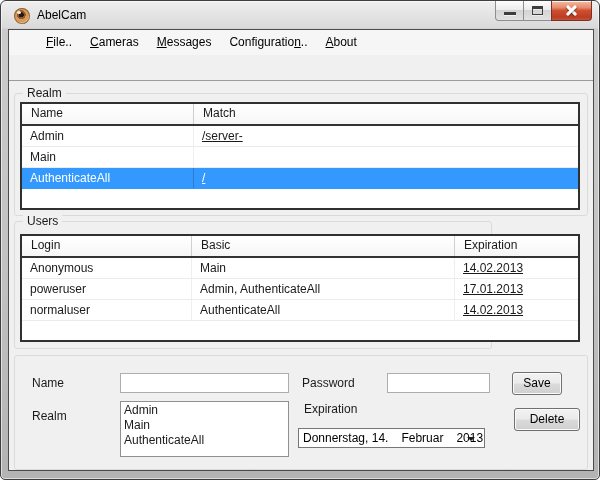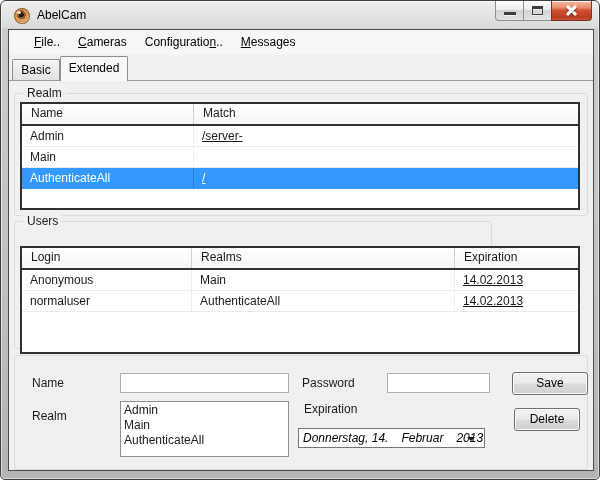--- a/index.html
+++ b/index.html
@@ -41,21 +41,21 @@
     content:""; position:absolute; left:0; top:5px; width:13px; height:3px; border-radius:1px;
     background:#FFFFFF; box-shadow:0 1px 1px rgba(0,0,0,.35);
   }
   .glyph-close::before { transform:rotate(45deg); }
   .glyph-close::after  { transform:rotate(-45deg); }
   
   #client { position:absolute; left:7px; top:28px; width:586px; height:442px;
     background:#F0F0F0; border:1px solid #4C4C4C; }
   
   #menubar { position:absolute; left:0; top:0; right:0; height:25px; background:#F6F6F6;
-    display:flex; align-items:center; padding-left:16px; }
+    display:flex; align-items:center; padding-left:28px; }
   .menu-item { padding:0 9px; line-height:25px; color:#000; cursor:default; }
   .menu-item .mn { text-decoration:underline; }
   
   #tabstrip { position:absolute; left:0; top:26px; right:0; height:24px; }
   .tab { position:absolute; border:1px solid #8C8C8C; border-bottom:none;
     text-align:center; color:#000; }
   #tab-basic { left:3px; top:3px; width:48px; height:21px; line-height:20px;
     background:linear-gradient(#F5F5F5,#E2E2E2); border-radius:2px 2px 0 0; }
   #tab-extended { left:51px; top:0; width:68px; height:25px; line-height:22px;
     background:#F8F8F8; z-index:3; border-radius:2px 2px 0 0; }
@@ -64,21 +64,21 @@
   
   .groupbox { position:absolute; border:1px solid #DADADA; border-radius:3px; }
   .groupbox-label { position:absolute; top:-8px; left:8px; background:#F0F0F0; padding:0 4px; color:#1A1A1A; }
   #realm-box { left:5px; top:12px; width:574px; height:123px; }
   #users-box { left:5px; top:140px; width:478px; height:128px; }
   #form-box  { left:5px; top:274px; width:574px; height:115px; }
   
   .grid { position:absolute; left:5px; width:560px; height:108px;
     border:2px solid #303030; background:#FFFFFF; overflow:hidden; }
   #realm-grid { top:8px; }
-  #users-grid { top:24px; }
+  #users-grid { top:12px; }
   .grid-header { display:flex; height:22px; line-height:19px;
     background:linear-gradient(#FFFFFF,#F6F6F6); border-bottom:2px solid #333333; color:#1A1A1A; }
   .grid-header .hcell { padding-left:9px; border-right:1px solid #CFCFCF; }
   .grid-header .hcell:last-child { border-right:none; }
   .grid-row { display:flex; height:21px; line-height:20px; border-bottom:1px solid #EBEBEB; color:#1A1A1A; }
   .grid-row .cell { padding-left:8px; border-right:1px solid #EFEFEF; overflow:hidden; white-space:nowrap; }
   .grid-row .cell:last-child { border-right:none;text-decoration:underline; }
   .grid-row.selected { background:#3399FF; color:#FFFFFF; border-bottom-color:#3399FF; }
   .grid-row.selected .cell { border-right-color:rgba(0,0,0,.18); }
   .c-name  { width:172px; } .c-match { width:384px; }
@@ -92,27 +92,27 @@
   #password-label { left:287px; top:20px; }
   #password-input { left:372px; top:17px; width:103px; }
   #realm-label { left:17px; top:53px; }
   #realm-listbox { position:absolute; left:105px; top:45px; width:169px; height:56px;
     border:1px solid #8E9094; background:#FFFFFF; padding:1px 0; overflow:hidden; }
   .list-option { padding:0 3px; height:15px; line-height:15px; color:#1A1A1A; }
   #expiration-label { left:289px; top:46px; }
   #date-picker { position:absolute; left:283px; top:72px; width:187px; height:20px;
     border:1px solid #767676; background:#FFFFFF; display:flex; align-items:center;
     padding-left:4px; color:#000; }
-  .date-seg { margin-right:13px; white-space:nowrap;font-style:italic; }
+  .date-seg { margin-right:13px; white-space:nowrap; }
   #date-arrow { position:absolute; right:9px; top:8px; width:0; height:0;
     border-left:4px solid transparent; border-right:4px solid transparent; border-top:4px solid #1E1E1E; }
   .btn { position:absolute; height:23px; border:1px solid #707070; border-radius:3px;
     background:linear-gradient(#F2F2F2,#EBEBEB 48%,#DBDBDB 52%,#CFCFCF);
     box-shadow:inset 0 0 0 1px #FBFBFB; text-align:center; line-height:21px; color:#000; cursor:default; }
-  #save-button { left:497px; top:16px; width:76px; }
+  #save-button { left:497px; top:16px; width:50px; }
   #delete-button { left:499px; top:52px; width:66px; }
 </style>
 </head>
 <body>
 
 <div id="window">
 
   <div id="titlebar">
     <span id="app-icon"></span>
     <span id="window-title">AbelCam</span>
@@ -127,28 +127,25 @@
         <span class="glyph-close"></span>
       </div>
     </div>
   </div>
 
   <div id="client">
 
     <div id="menubar">
       <span class="menu-item"><span></span><span class="mn">F</span><span>ile..</span></span>
       <span class="menu-item"><span></span><span class="mn">C</span><span>ameras</span></span>
+      <span class="menu-item"><span></span><span class="mn">M</span><span>essages</span></span>
       <span class="menu-item"><span>Configuratio</span><span class="mn">n</span><span>..</span></span>
-      <span class="menu-item"><span></span><span class="mn">M</span><span>essages</span></span>
+      <span class="menu-item"><span></span><span class="mn">A</span><span>bout</span></span>
     </div>
 
-    <div id="tabstrip">
-      <div class="tab" id="tab-basic">Basic</div>
-      <div class="tab" id="tab-extended">Extended</div>
-    </div>
 
     <div id="tabpage">
 
       <div class="groupbox" id="realm-box">
         <span class="groupbox-label">Realm</span>
         <div class="grid" id="realm-grid">
           <div class="grid-header">
             <div class="hcell c-name">Name</div>
             <div class="hcell c-match">Match</div>
           </div>
@@ -165,27 +162,32 @@
             <div class="cell c-match">/</div>
           </div>
         </div>
       </div>
 
       <div class="groupbox" id="users-box">
         <span class="groupbox-label">Users</span>
         <div class="grid" id="users-grid">
           <div class="grid-header">
             <div class="hcell c-login">Login</div>
-            <div class="hcell c-realms">Realms</div>
+            <div class="hcell c-realms">Basic</div>
             <div class="hcell c-exp">Expiration</div>
           </div>
           <div class="grid-row">
             <div class="cell c-login">Anonymous</div>
             <div class="cell c-realms">Main</div>
             <div class="cell c-exp">14.02.2013</div>
+          </div>
+          <div class="grid-row">
+            <div class="cell c-login">poweruser</div>
+            <div class="cell c-realms">Admin, AuthenticateAll</div>
+            <div class="cell c-exp">17.01.2013</div>
           </div>
           <div class="grid-row">
             <div class="cell c-login">normaluser</div>
             <div class="cell c-realms">AuthenticateAll</div>
             <div class="cell c-exp">14.02.2013</div>
           </div>
         </div>
       </div>
 
       <div class="groupbox" id="form-box">

